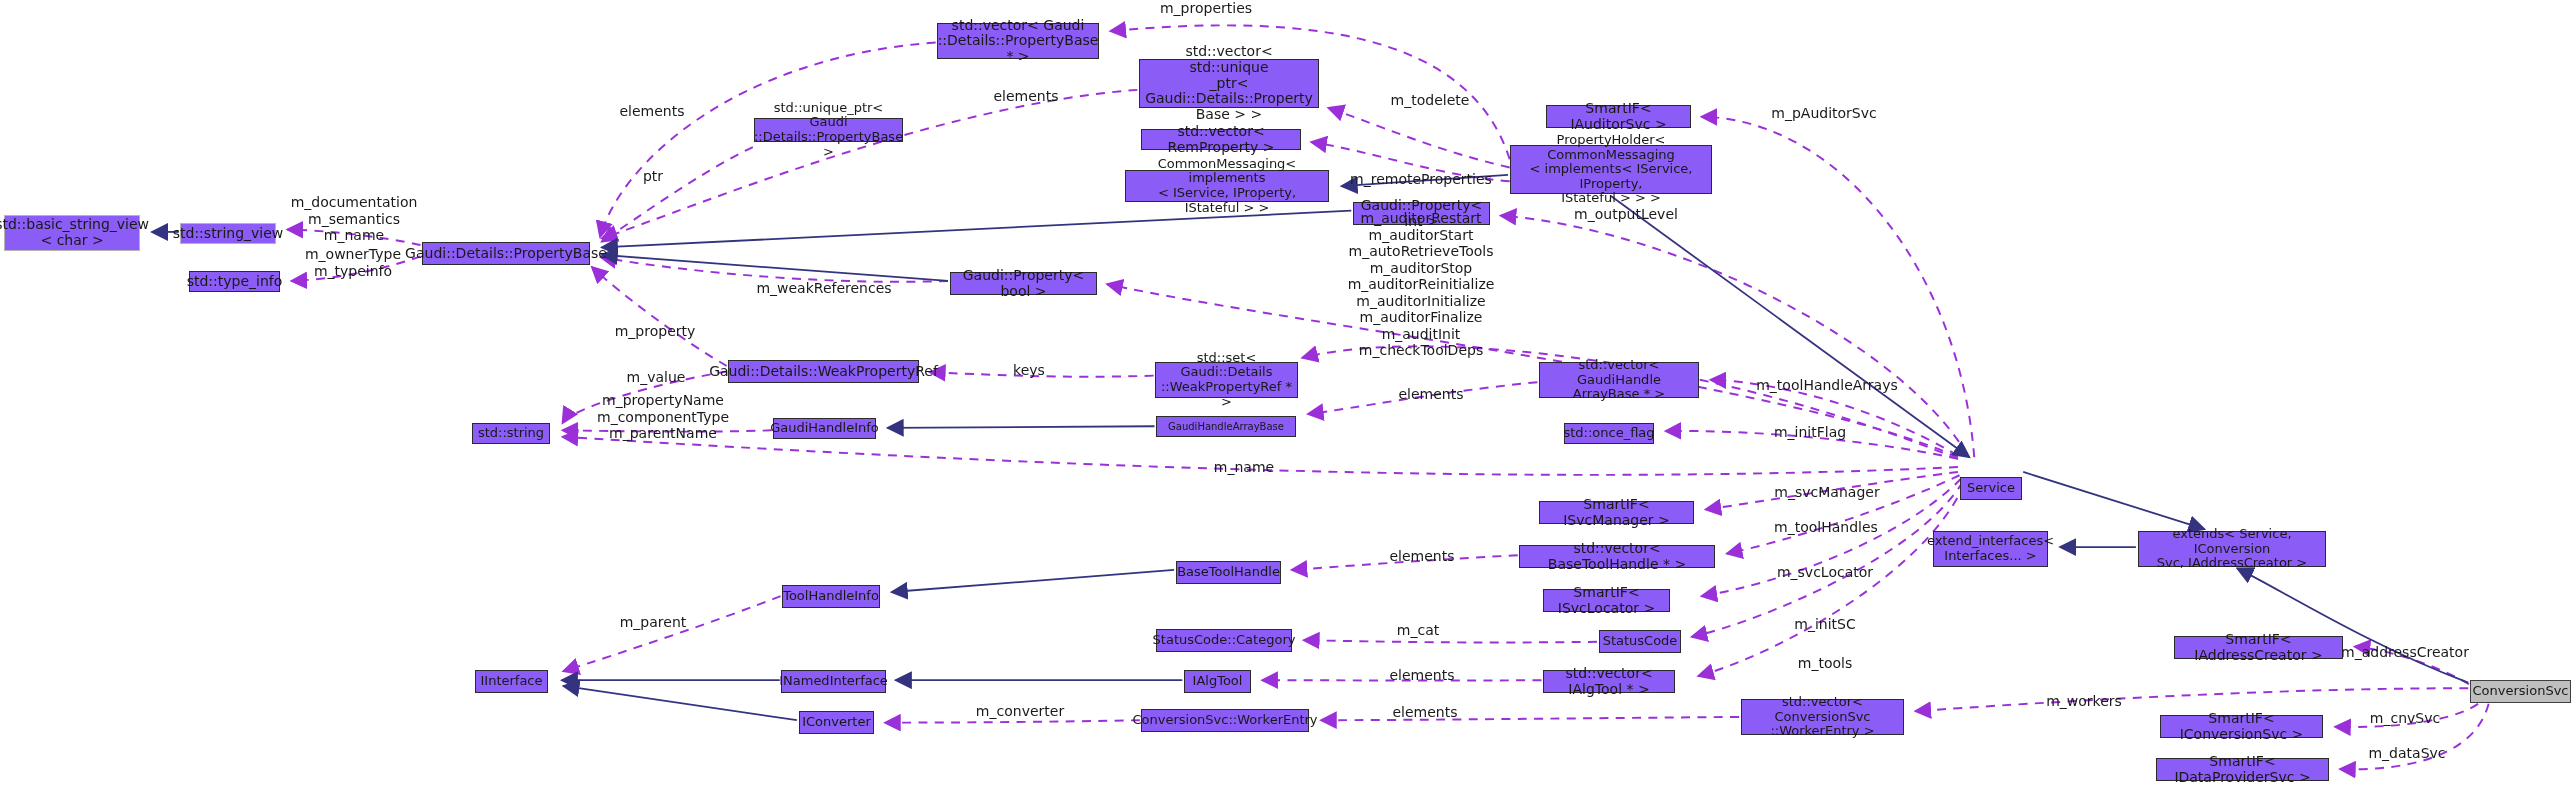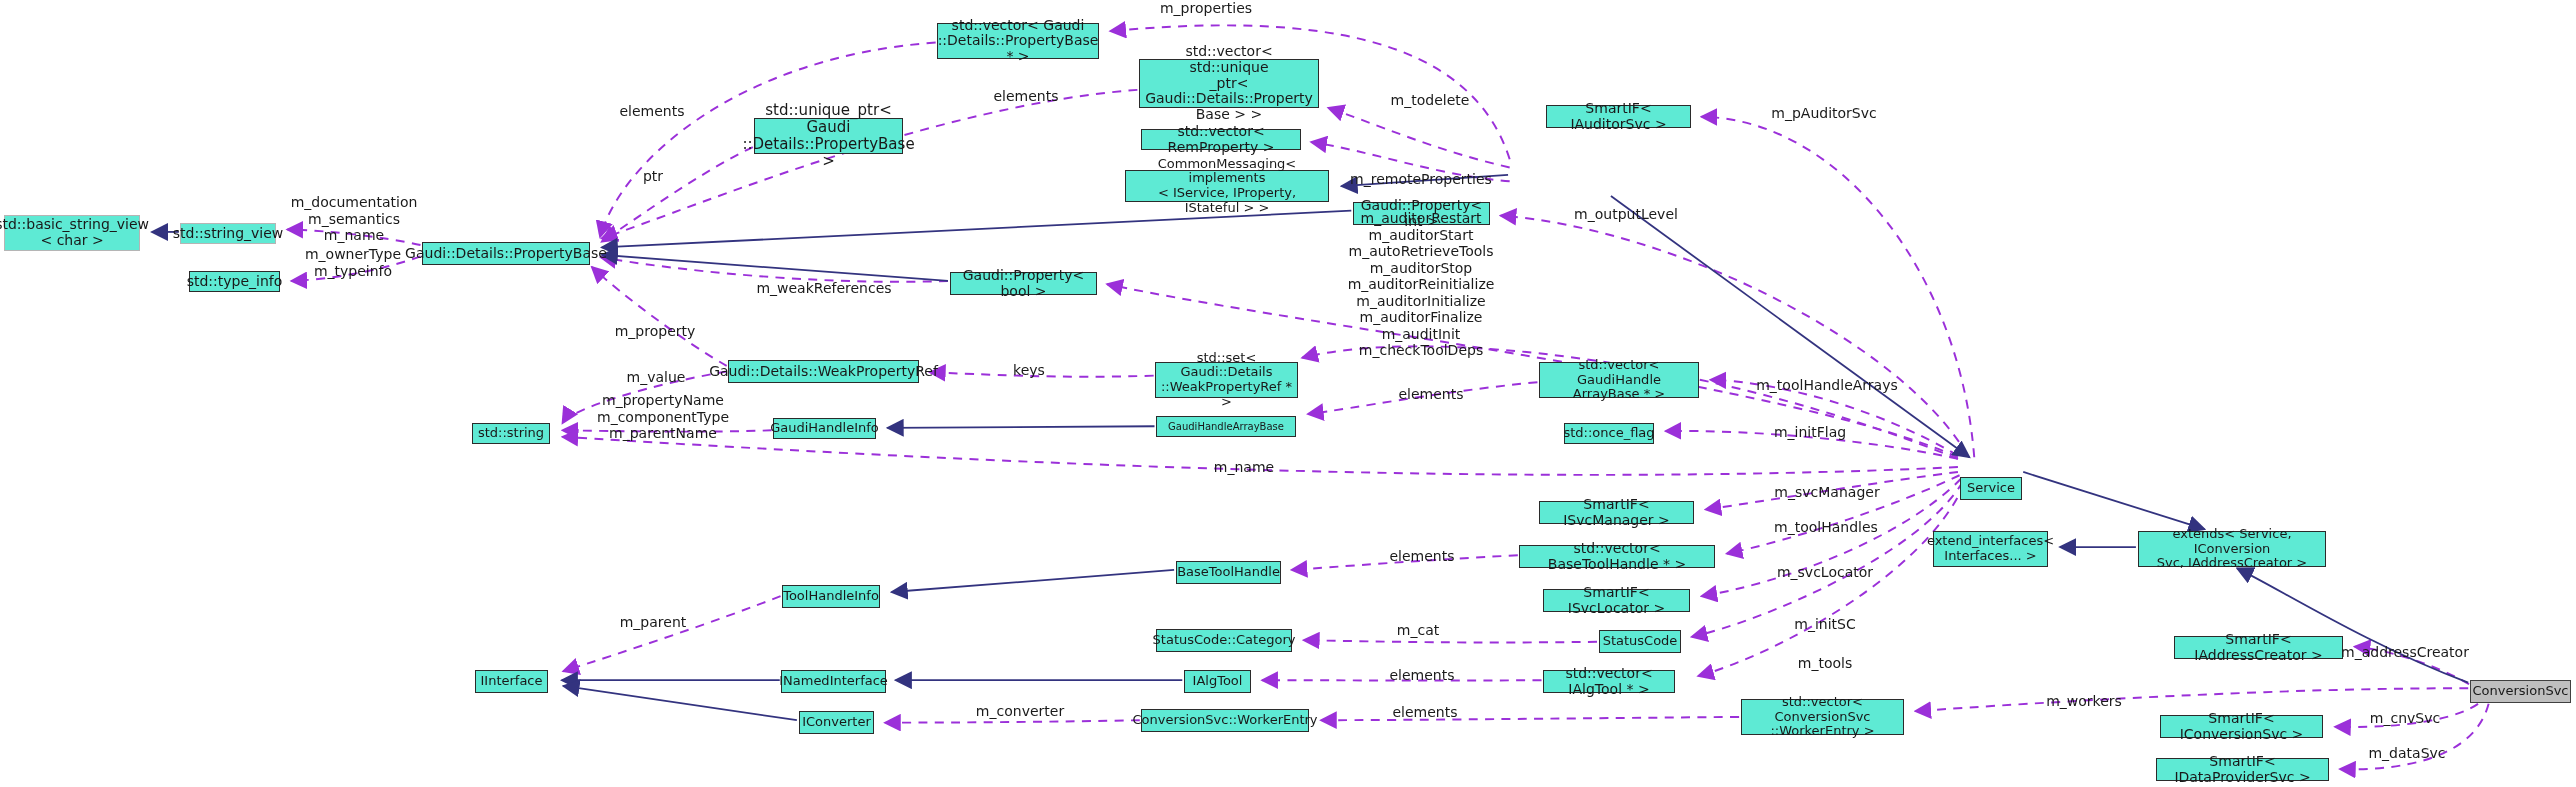--- a/index.html
+++ b/index.html
@@ -1,19 +1,19 @@
 <!DOCTYPE html>
 <html style="font-size:13px"><head>
 <meta charset="utf-8">
 <style>
   html,body{margin:0;padding:0;background:#ffffff;}
   body{width:2576px;height:788px;font-family:"DejaVu Sans","Liberation Sans",sans-serif;}
   #stage{position:relative;width:2576px;height:788px;overflow:hidden;background:#fff;}
   svg.edges{position:absolute;left:0;top:0;width:2576px;height:788px;}
-  .node{position:absolute;box-sizing:border-box;border:1.3px solid #2b2b2b;background:#5eead4;
+  .node{position:absolute;box-sizing:border-box;border:1.3px solid #2b2b2b;background:#8b5cf6;
         display:flex;align-items:center;justify-content:center;text-align:center;
         font-size:14px;color:#191919;line-height:1.12;padding:1.6px 4.9px;white-space:pre-line;}
   .node.light{border-color:#b5b5b5;}
   .node.current{background:#bfbfbf;border-color:#404040;}
   .elabel{position:absolute;font-size:14px;color:#1a1a1a;white-space:pre-line;text-align:center;
           line-height:1.18;transform:translate(-50%,-50%);}
 </style>
 </head>
 <body>
 
@@ -138,25 +138,28 @@
 ::Details::PropertyBase * &gt;</div>
 
   <div class="node" style="left:1139px;top:59px;width:180px;height:49px;">std::vector&lt; std::unique
 _ptr&lt; Gaudi::Details::Property
 Base &gt; &gt;</div>
 
   <div class="node" style="left:1141px;top:129px;width:160px;height:21px;">std::vector&lt; RemProperty &gt;</div>
 
   <div class="node" style="left:1546px;top:105px;width:145px;height:23px;">SmartIF&lt; IAuditorSvc &gt;</div>
 
+  <div class="node" style="left:1510px;top:145px;width:202px;height:49px;font-size:13px;">PropertyHolder&lt; CommonMessaging
+&lt; implements&lt; IService, IProperty,
+IStateful &gt; &gt; &gt;</div>
 
   <div class="node" style="left:1125px;top:170px;width:204px;height:32px;font-size:13px;">CommonMessaging&lt; implements
 &lt; IService, IProperty, IStateful &gt; &gt;</div>
 
-  <div class="node" style="left:754px;top:118px;width:149px;height:36px;font-size:15px;">std::unique_ptr&lt; Gaudi
+  <div class="node" style="left:754px;top:118px;width:149px;height:24px;font-size:13px;">std::unique_ptr&lt; Gaudi
 ::Details::PropertyBase &gt;</div>
 
   <div class="node light" style="left:4.1px;top:215px;width:136px;height:36px;">std::basic_string_view
 &lt; char &gt;</div>
 
   <div class="node light" style="left:180px;top:223px;width:96px;height:21px;">std::string_view</div>
 
   <div class="node" style="left:189px;top:271px;width:91px;height:21px;">std::type_info</div>
 
   <div class="node" style="left:422px;top:242px;width:168px;height:23px;">Gaudi::Details::PropertyBase</div>
@@ -188,21 +191,21 @@
   <div class="node" style="left:1519px;top:545px;width:196px;height:23px;">std::vector&lt; BaseToolHandle * &gt;</div>
 
   <div class="node" style="left:1933px;top:531px;width:115px;height:36px;font-size:13px;">extend_interfaces&lt;
 Interfaces... &gt;</div>
 
   <div class="node" style="left:2138px;top:531px;width:188px;height:36px;font-size:13px;">extends&lt; Service, IConversion
 Svc, IAddressCreator &gt;</div>
 
   <div class="node" style="left:1176px;top:561px;width:105px;height:23px;font-size:13px;">BaseToolHandle</div>
 
-  <div class="node" style="left:1543px;top:589px;width:147px;height:23px;">SmartIF&lt; ISvcLocator &gt;</div>
+  <div class="node" style="left:1543px;top:589px;width:127px;height:23px;">SmartIF&lt; ISvcLocator &gt;</div>
 
   <div class="node" style="left:782px;top:585px;width:98px;height:23px;font-size:13px;">ToolHandleInfo</div>
 
   <div class="node" style="left:1156px;top:629px;width:136px;height:23px;font-size:13px;">StatusCode::Category</div>
 
   <div class="node" style="left:1599px;top:630px;width:82px;height:23px;font-size:13px;">StatusCode</div>
 
   <div class="node" style="left:2174px;top:636px;width:169px;height:23px;">SmartIF&lt; IAddressCreator &gt;</div>
 
   <div class="node" style="left:475px;top:670px;width:73px;height:23px;font-size:13px;">IInterface</div>

